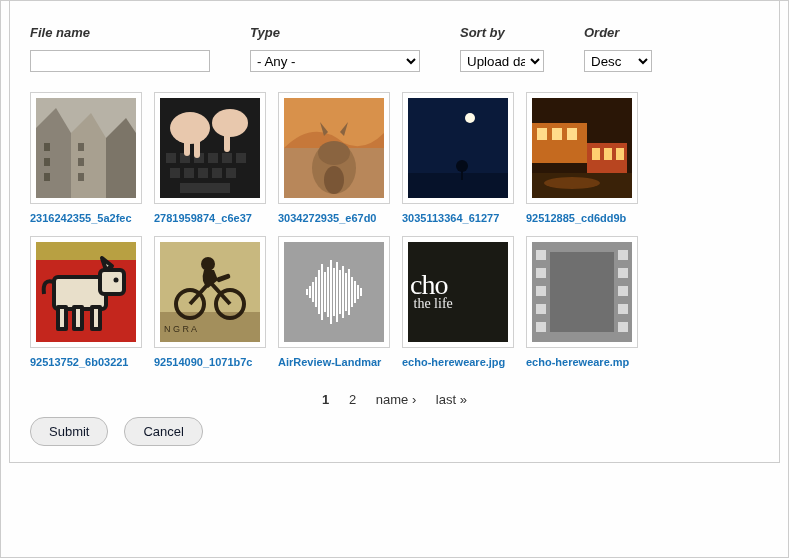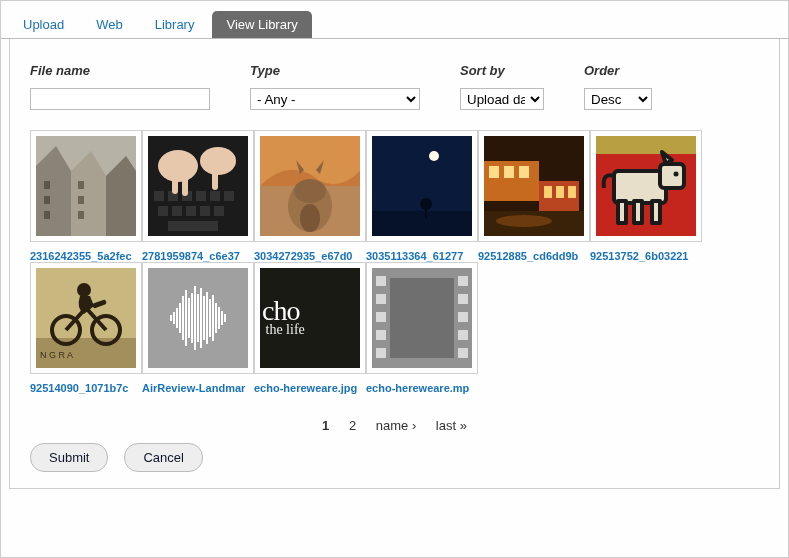--- a/index.html
+++ b/index.html
@@ -65,21 +65,21 @@
   }
   .filter-group select {
     height: 22px;
     border: 1px solid #bbb;
     background: #fff;
     padding: 0 2px;
   }
   .grid {
     display: flex;
     flex-wrap: wrap;
-    gap: 0;
+    gap: 12px;
   }
   .item {
     width: 112px;
     cursor: pointer;
   }
   .thumb {
     width: 112px;
     height: 112px;
     border: 1px solid #d0d0d0;
     padding: 5px;
@@ -141,26 +141,20 @@
   .echo .big{font-size:28px; line-height:24px; letter-spacing:-1px;}
   .echo .small{font-size:14px; line-height:14px; color:#eee;}
   .film { background:#929292; width:100%; height:100%; position:relative;}
   .film-center{position:absolute; left:18px; right:18px; top:10px; bottom:10px; background:#6f6f6f;}
   .film-hole{position:absolute; width:10px; height:10px; background:#d8d8d8;}
 </style>
 </head>
 <body>
 
 <div class="window">
-  <div class="tabs">
-    <div class="tab">Upload</div>
-    <div class="tab">Web</div>
-    <div class="tab">Library</div>
-    <div class="tab active">View Library</div>
-  </div>
 
   <div class="content">
 
     <div class="filters">
       <div class="filter-group">
         <label>File name</label>
         <input type="text" value="" style="">
       </div>
       <div class="filter-group">
         <label>Type</label>

